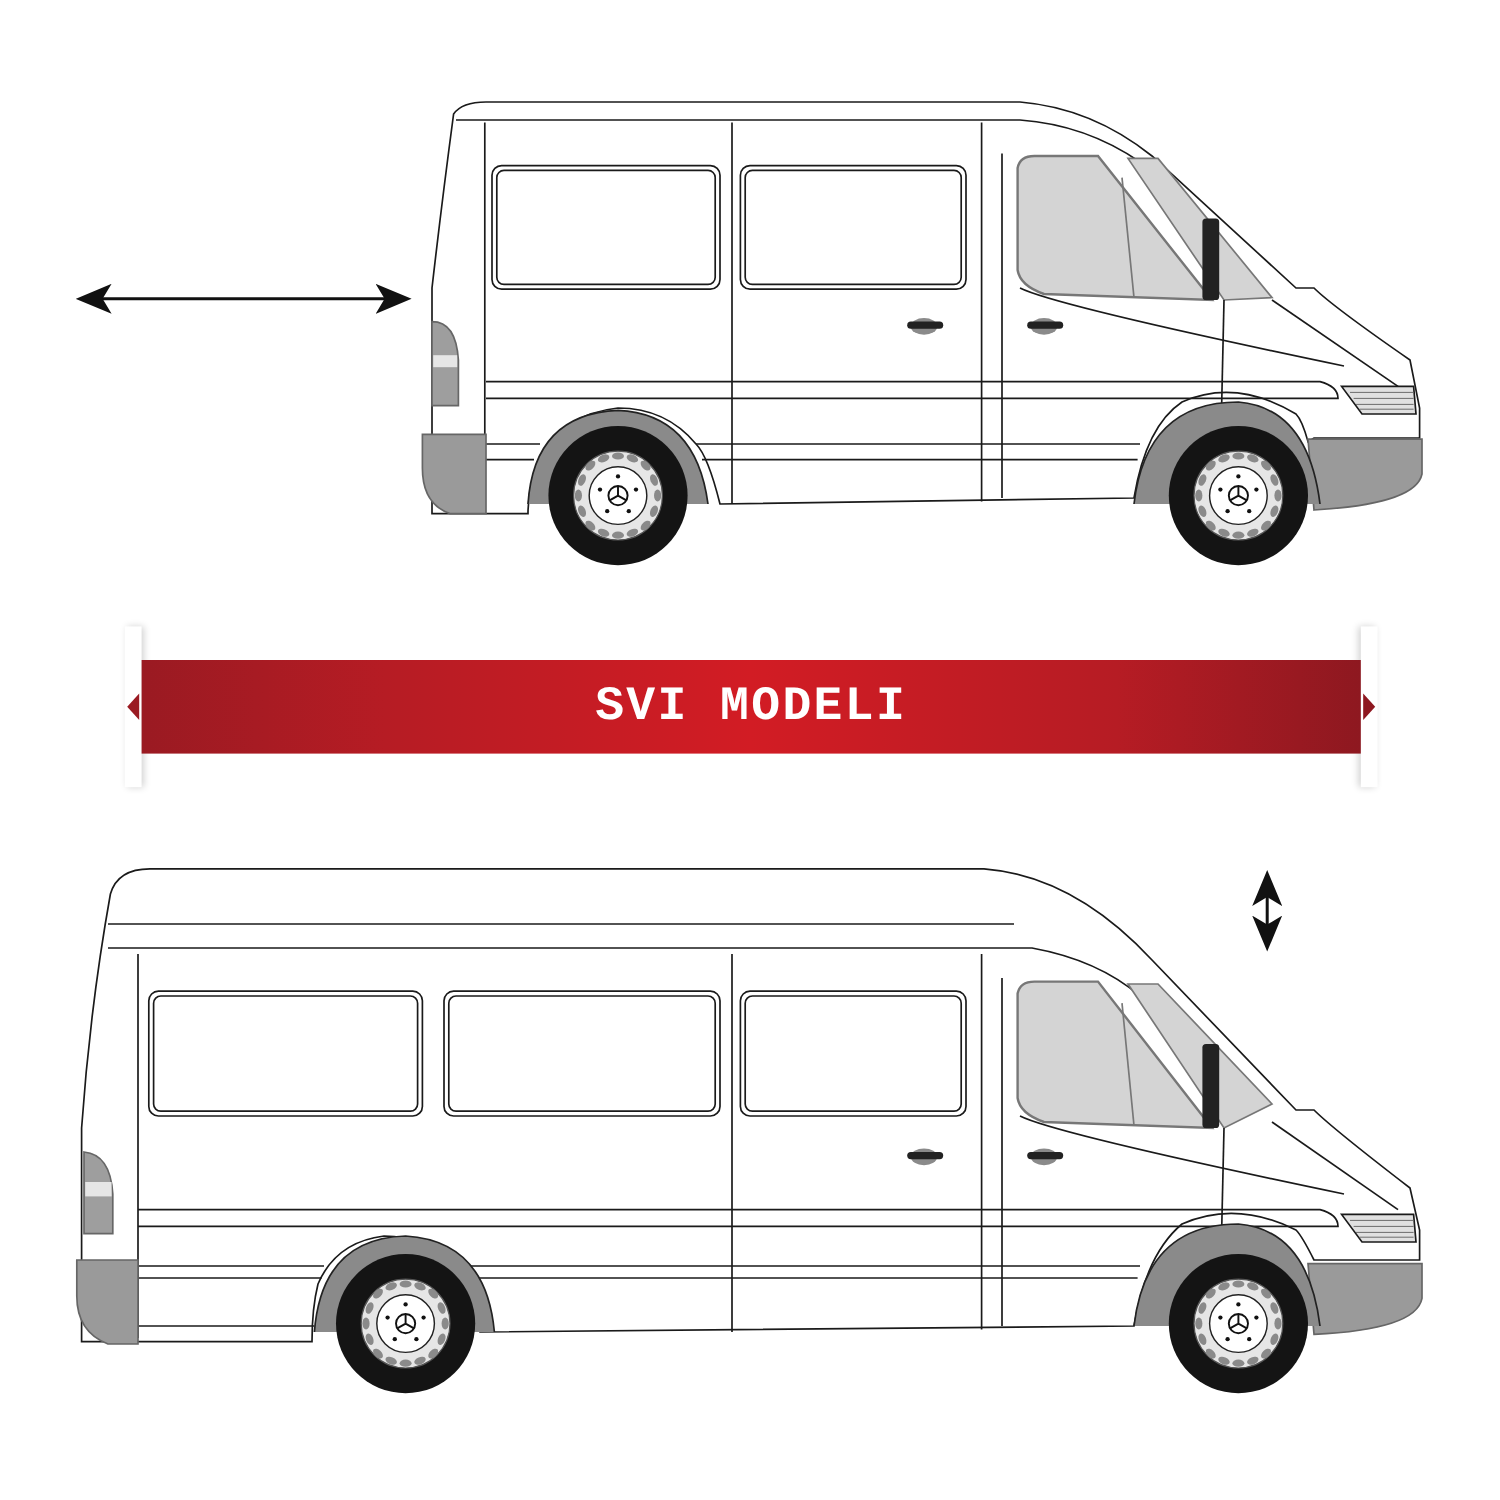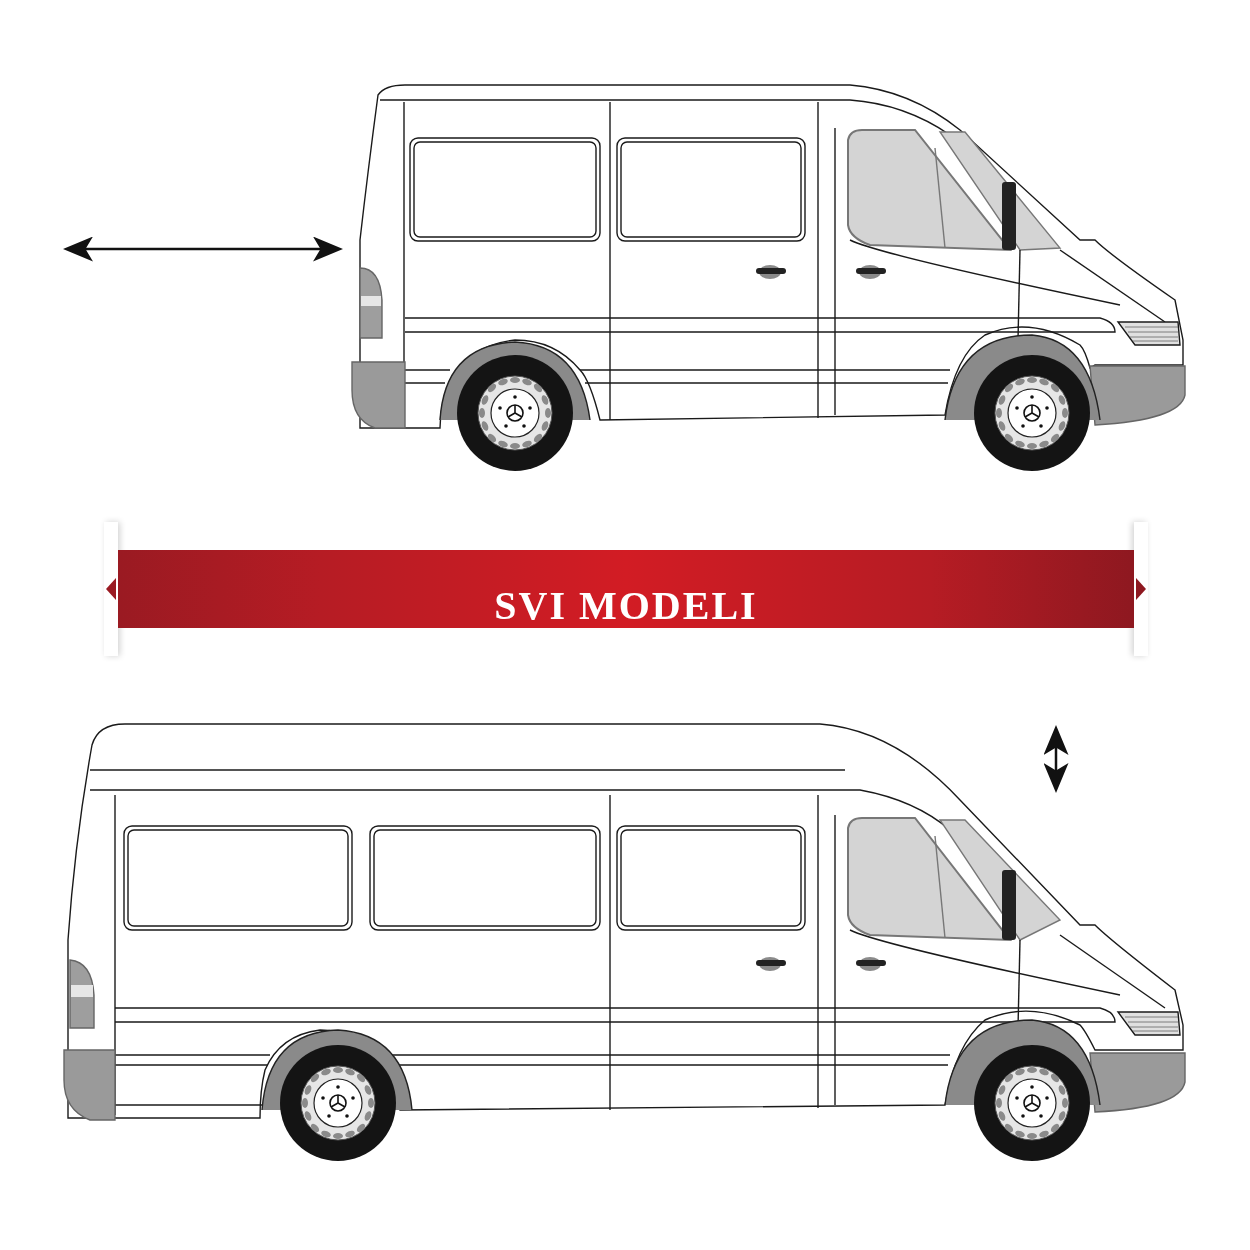--- a/index.html
+++ b/index.html
@@ -1,22 +1,22 @@
 <!DOCTYPE html>
 <html><head>
 <meta charset="utf-8">
 <style>
   html,body{margin:0;padding:0;background:#ffffff;}
   body{width:1250px;height:1250px;position:relative;overflow:hidden;font-family:"DejaVu Sans",sans-serif;}
   .layer{position:absolute;left:0;top:0;width:1250px;height:1250px;}
   .banner{position:absolute;left:106px;top:550px;width:1040px;height:78px;}
   .banner-bar{position:absolute;left:12px;top:0;width:1016px;height:78px;
     background:linear-gradient(90deg,#9a1a22 0%,#b61c24 20%,#d21c24 50%,#b61c24 80%,#8e1820 100%);}
-  .banner-text{position:absolute;left:0;top:16px;width:1040px;height:78px;line-height:80px;text-align:center;
-    color:#ffffff;font-family:Liberation Serif, serif;font-weight:bold;font-size:40px;letter-spacing:2px;}
+  .banner-text{position:absolute;left:0;top:0;width:1040px;height:78px;line-height:80px;text-align:center;
+    color:#ffffff;font-family:Liberation Mono, monospace;font-weight:bold;font-size:40px;letter-spacing:2px;}
   .tab-left,.tab-right{position:absolute;top:-28px;width:14px;height:134px;background:#ffffff;}
   .tab-left{left:-2px;box-shadow:2px 0 6px rgba(0,0,0,0.18);}
   .tab-right{right:-2px;box-shadow:-2px 0 6px rgba(0,0,0,0.18);}
   .notch-left{position:absolute;left:0;top:28px;width:0;height:0;border-top:11px solid transparent;border-bottom:11px solid transparent;border-right:10px solid #9a1a22;}
   .notch-right{position:absolute;right:0;top:28px;width:0;height:0;border-top:11px solid transparent;border-bottom:11px solid transparent;border-left:10px solid #8e1820;}
 </style>
 </head>
 <body>
 
 <svg class="layer" viewBox="0 0 1250 1250" xmlns="http://www.w3.org/2000/svg">

